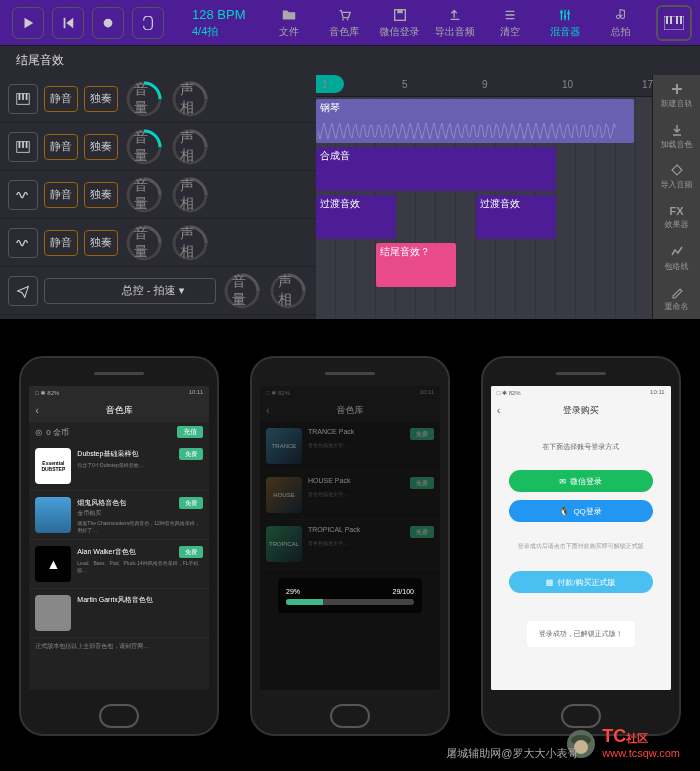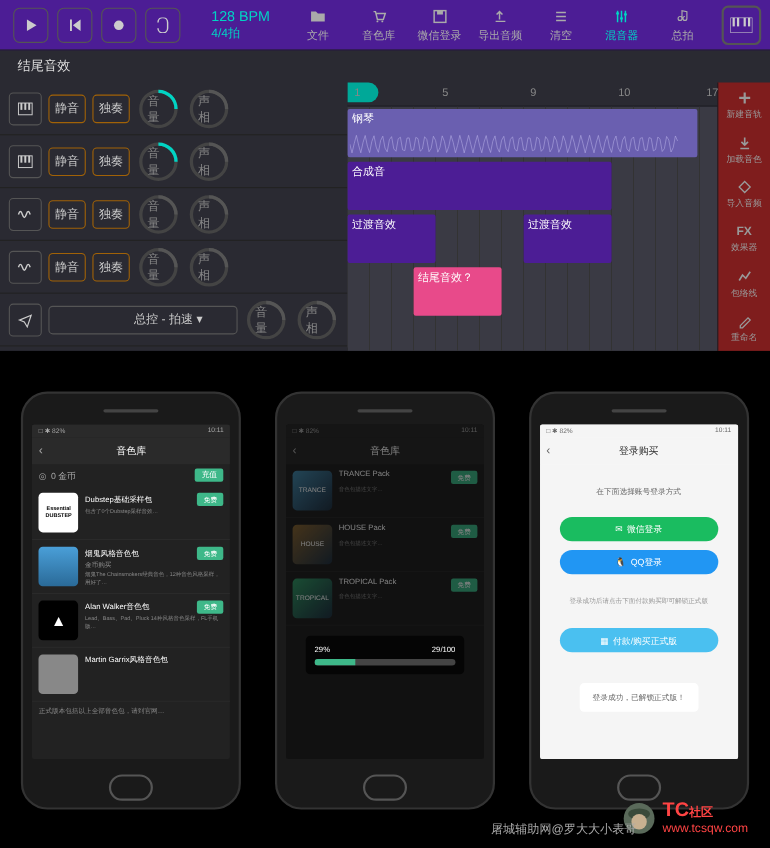--- a/index.html
+++ b/index.html
@@ -22,36 +22,36 @@
 .subtitle { padding: 6px 16px; color: #ddd; font-size: 12px; background: #2a2a32; }
 
 .workspace { display: flex; height: calc(100% - 72px); }
 .trackpanel { width: 316px; background: #2a2a32; }
 .track { height: 48px; display: flex; align-items: center; padding: 0 8px; border-bottom: 1px solid #222; gap: 6px; }
 .ticon { width: 30px; height: 30px; border: 1px solid #555; border-radius: 4px; display: flex; align-items: center; justify-content: center; }
 .ticon svg { width: 16px; height: 16px; fill: #ccc; }
 .tbtntxt { width: 34px; height: 26px; border: 1px solid #a16207; border-radius: 4px; background: transparent; color: #ccc; font-size: 11px; cursor: pointer; }
 .knob { width: 40px; height: 40px; position: relative; }
 .knob svg { width: 100%; height: 100%; }
-.knob .lbl { position: absolute; top: 50%; left: 50%; transform: translate(-50%, -50%); font-size: 11px; color: #888; }
+.knob .lbl { position: absolute; top: 50%; left: 50%; transform: translate(-50%, -50%); font-size: 14px; color: #888; }
 .tselect { flex: 1; height: 26px; border: 1px solid #555; border-radius: 4px; background: transparent; color: #ccc; font-size: 11px; text-align: center; display: flex; align-items: center; justify-content: center; cursor: pointer; padding-left: 46px; }
 
 .timeline { flex: 1; display: flex; flex-direction: column; }
 .ruler { height: 22px; background: #2a2a32; display: flex; color: #888; font-size: 10px; position: relative; border-bottom: 1px solid #1a1a1f; }
 .ruler span { position: absolute; top: 4px; }
 .loopmark { position: absolute; top: 0; left: 0; height: 18px; width: 28px; background: #00a898; border-radius: 0 9px 9px 0; }
 .lanes { flex: 1; background: #3a3a44; position: relative; }
 .grid { position: absolute; inset: 0; background-image: repeating-linear-gradient(90deg, transparent, transparent 19px, #333 19px, #333 20px); }
 .clip { position: absolute; height: 44px; border-radius: 2px; font-size: 10px; color: #fff; padding: 2px 4px; overflow: hidden; }
 .clip.purple { background: #6a5fb0; }
 .clip.green { background: #4c1d95; }
 .clip.pink { background: #e84a8a; }
 .wavedeco { position: absolute; bottom: 2px; left: 2px; right: 2px; height: 20px; }
 
-.rightbar { width: 48px; background: #7f1d1d; display: flex; flex-direction: column; border-left: 1px solid #1a1a1f; }
+.rightbar { width: 48px; background: #404040; display: flex; flex-direction: column; border-left: 1px solid #1a1a1f; }
 .ritem { height: 44px; display: flex; flex-direction: column; align-items: center; justify-content: center; color: #999; font-size: 8px; cursor: pointer; gap: 2px; }
 .ritem svg { width: 14px; height: 14px; fill: #999; }
 
 
 .phones { display: flex; justify-content: space-around; padding: 40px 10px 20px; gap: 12px; }
 .phone { width: 200px; height: 380px; background: #1a1a1a; border-radius: 24px; border: 2px solid #333; position: relative; padding: 10px 8px; display: flex; flex-direction: column; }
 .phone::before { content: ''; position: absolute; top: 14px; left: 50%; transform: translateX(-50%); width: 50px; height: 3px; background: #444; border-radius: 2px; }
 .phone::after { content: ''; position: absolute; bottom: 6px; left: 50%; transform: translateX(-50%); width: 36px; height: 20px; border: 2px solid #555; border-radius: 12px; }
 .pscreen { flex: 1; background: #222; margin-top: 18px; margin-bottom: 34px; border-radius: 2px; overflow: hidden; display: flex; flex-direction: column; position: relative; }
 .statusbar { height: 12px; background: #2a2a2a; display: flex; justify-content: space-between; padding: 0 6px; font-size: 6px; color: #aaa; align-items: center; }

